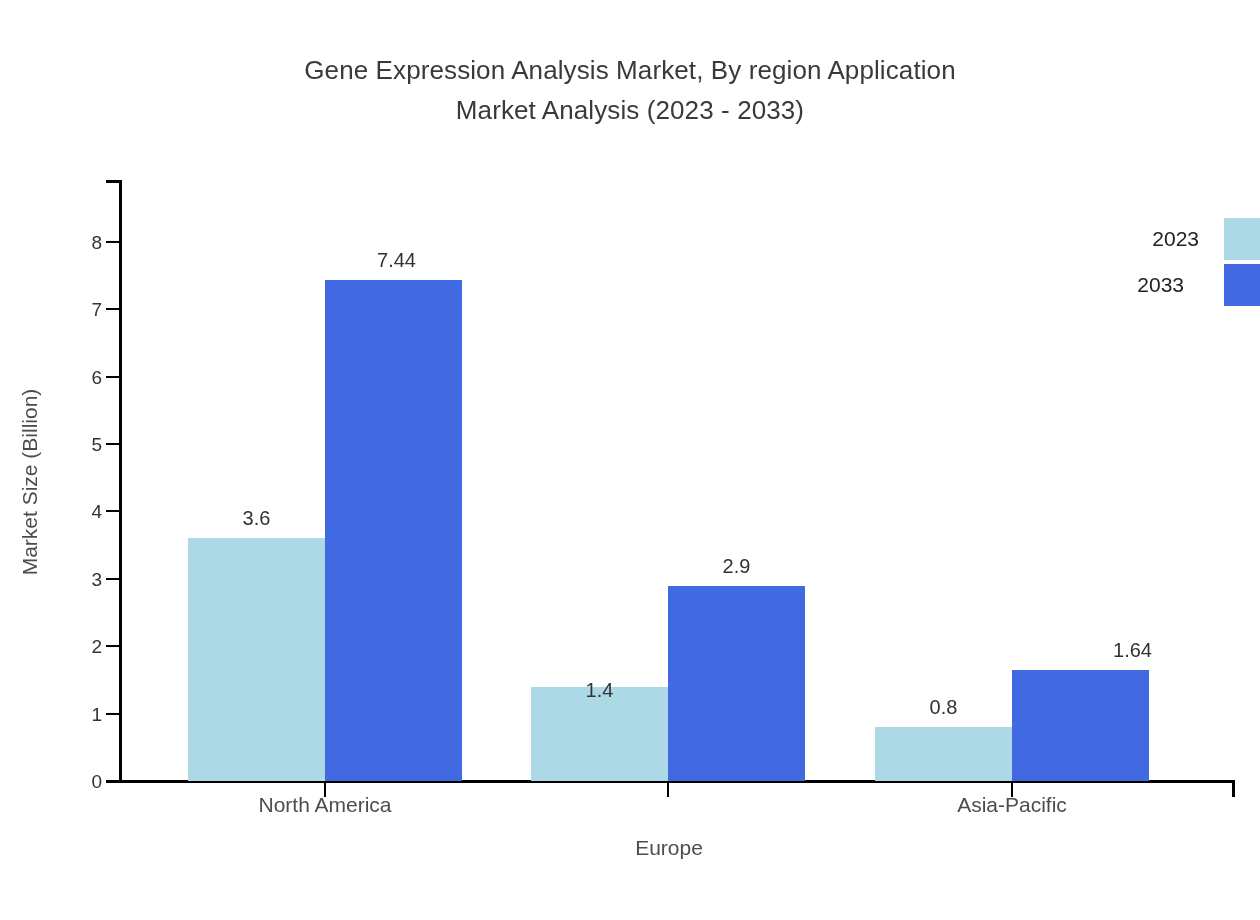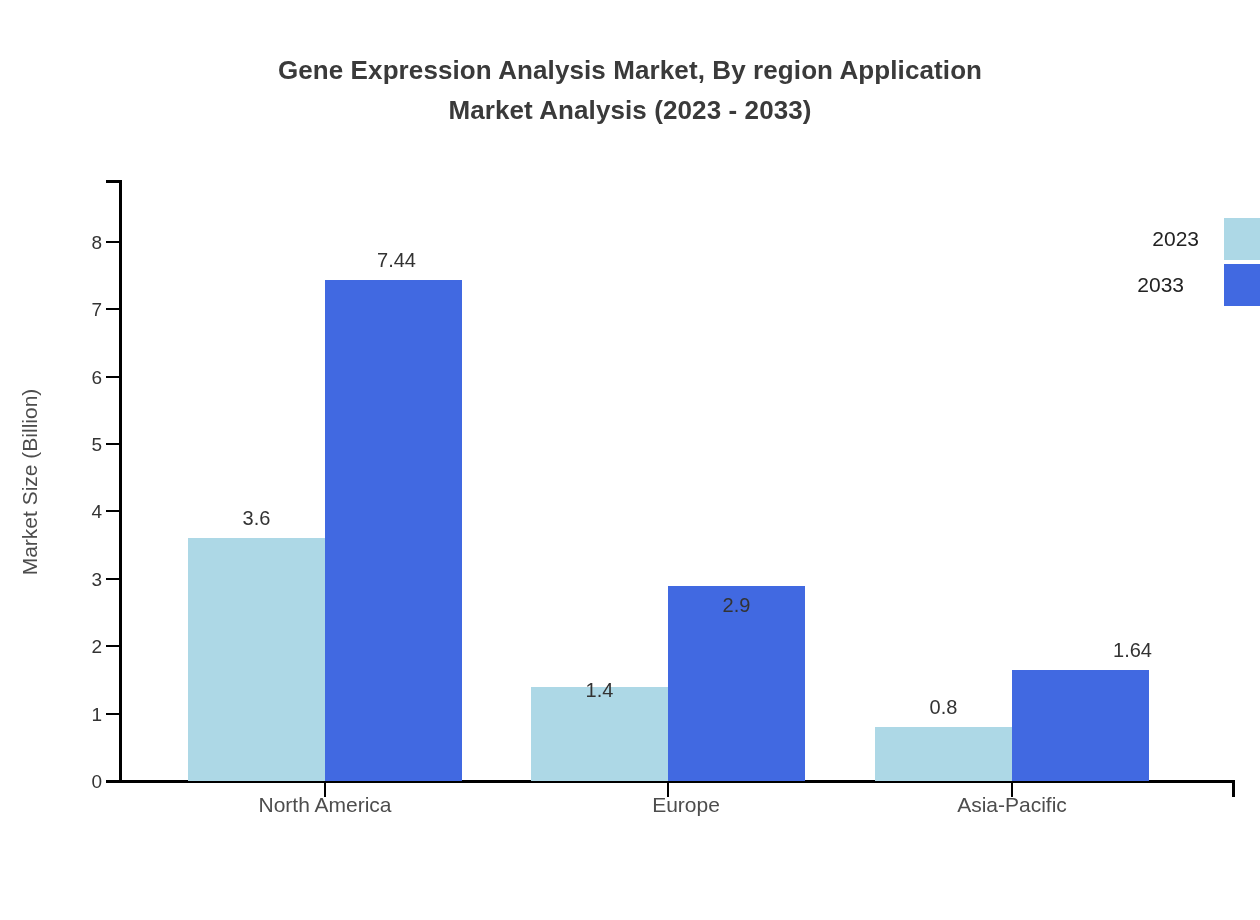--- a/index.html
+++ b/index.html
@@ -7,21 +7,21 @@
     width:1260px;height:920px;background:#ffffff;
     font-family:"Liberation Sans",sans-serif;
     overflow:hidden;position:relative;
   }
   #canvas{position:absolute;left:0;top:0;width:1260px;height:920px;}
 
   
   .chart-title{
     position:absolute;left:0;top:50px;width:1260px;
     text-align:center;color:#3a3a3a;
-    font-size:26px;font-weight:bold;line-height:40px;
+    font-size:26px;font-weight:normal;line-height:40px;
     letter-spacing:0.1px;
   }
   .chart-title .line{display:block;}
 
   
   .ylabel{
     position:absolute;left:-110px;top:470px;width:280px;
     transform:rotate(-90deg);transform-origin:center center;
     text-align:center;color:#4d4d4d;font-size:21px;
   }
@@ -98,35 +98,35 @@
       <div class="ytick-label" style="top: 367.6px;">6</div>
       <div class="ytick" style="top: 308.2px;"></div>
       <div class="ytick-label" style="top: 300.2px;">7</div>
       <div class="ytick" style="top: 240.8px;"></div>
       <div class="ytick-label" style="top: 232.8px;">8</div>
     </div>
   <div id="x-ticks">
       <div class="xtick" style="left: 324px;"></div>
       <div class="xtick-label" style="left: 155px;">North America</div>
       <div class="xtick" style="left: 667px;"></div>
-      <div class="xtick-label" style="left: 516px;">Europe</div>
+      <div class="xtick-label" style="left: 499px; margin-top: 43px;">Europe</div>
       <div class="xtick" style="left: 1011px;"></div>
       <div class="xtick-label" style="left: 842px;">Asia-Pacific</div>
     </div>
   <div id="plot-bars">
       <div class="bar" style="left: 188px; top: 538.36px; width: 137px; height: 242.64px; background: rgb(173, 216, 230);"></div>
       <div class="bar-value" style="left: 188px; top: 508.36px;">3.6</div>
       <div class="bar" style="left: 531px; top: 686.64px; width: 137px; height: 94.36px; background: rgb(173, 216, 230);"></div>
       <div class="bar-value" style="left: 531px; top: 680px;">1.4</div>
       <div class="bar" style="left: 875px; top: 727.08px; width: 137px; height: 53.92px; background: rgb(173, 216, 230);"></div>
       <div class="bar-value" style="left: 875px; top: 697.08px;">0.8</div>
       <div class="bar" style="left: 325px; top: 279.544px; width: 137px; height: 501.456px; background: rgb(65, 105, 225);"></div>
       <div class="bar-value" style="left: 328px; top: 249.544px;">7.44</div>
       <div class="bar" style="left: 668px; top: 585.54px; width: 137px; height: 195.46px; background: rgb(65, 105, 225);"></div>
-      <div class="bar-value" style="left: 668px; top: 555.54px; margin-top: 39px;">2.9</div>
+      <div class="bar-value" style="left: 668px; top: 555.54px;">2.9</div>
       <div class="bar" style="left: 1012px; top: 670.464px; width: 137px; height: 110.536px; background: rgb(65, 105, 225);"></div>
       <div class="bar-value" style="left: 1064px; top: 640.464px;">1.64</div>
     </div>
   <div id="legend">
       <div class="legend-row" style="left: 924px; top: 218px; width: 356px;">
         <div class="legend-label" style="right: 56px; padding-right: 25px;">2023</div>
         <div class="legend-swatch" style="left: 300px; background: rgb(173, 216, 230);"></div>
       </div>
       <div class="legend-row" style="left: 924px; top: 264px; width: 356px;">
         <div class="legend-label" style="right: 56px; padding-right: 40px;">2033</div>

